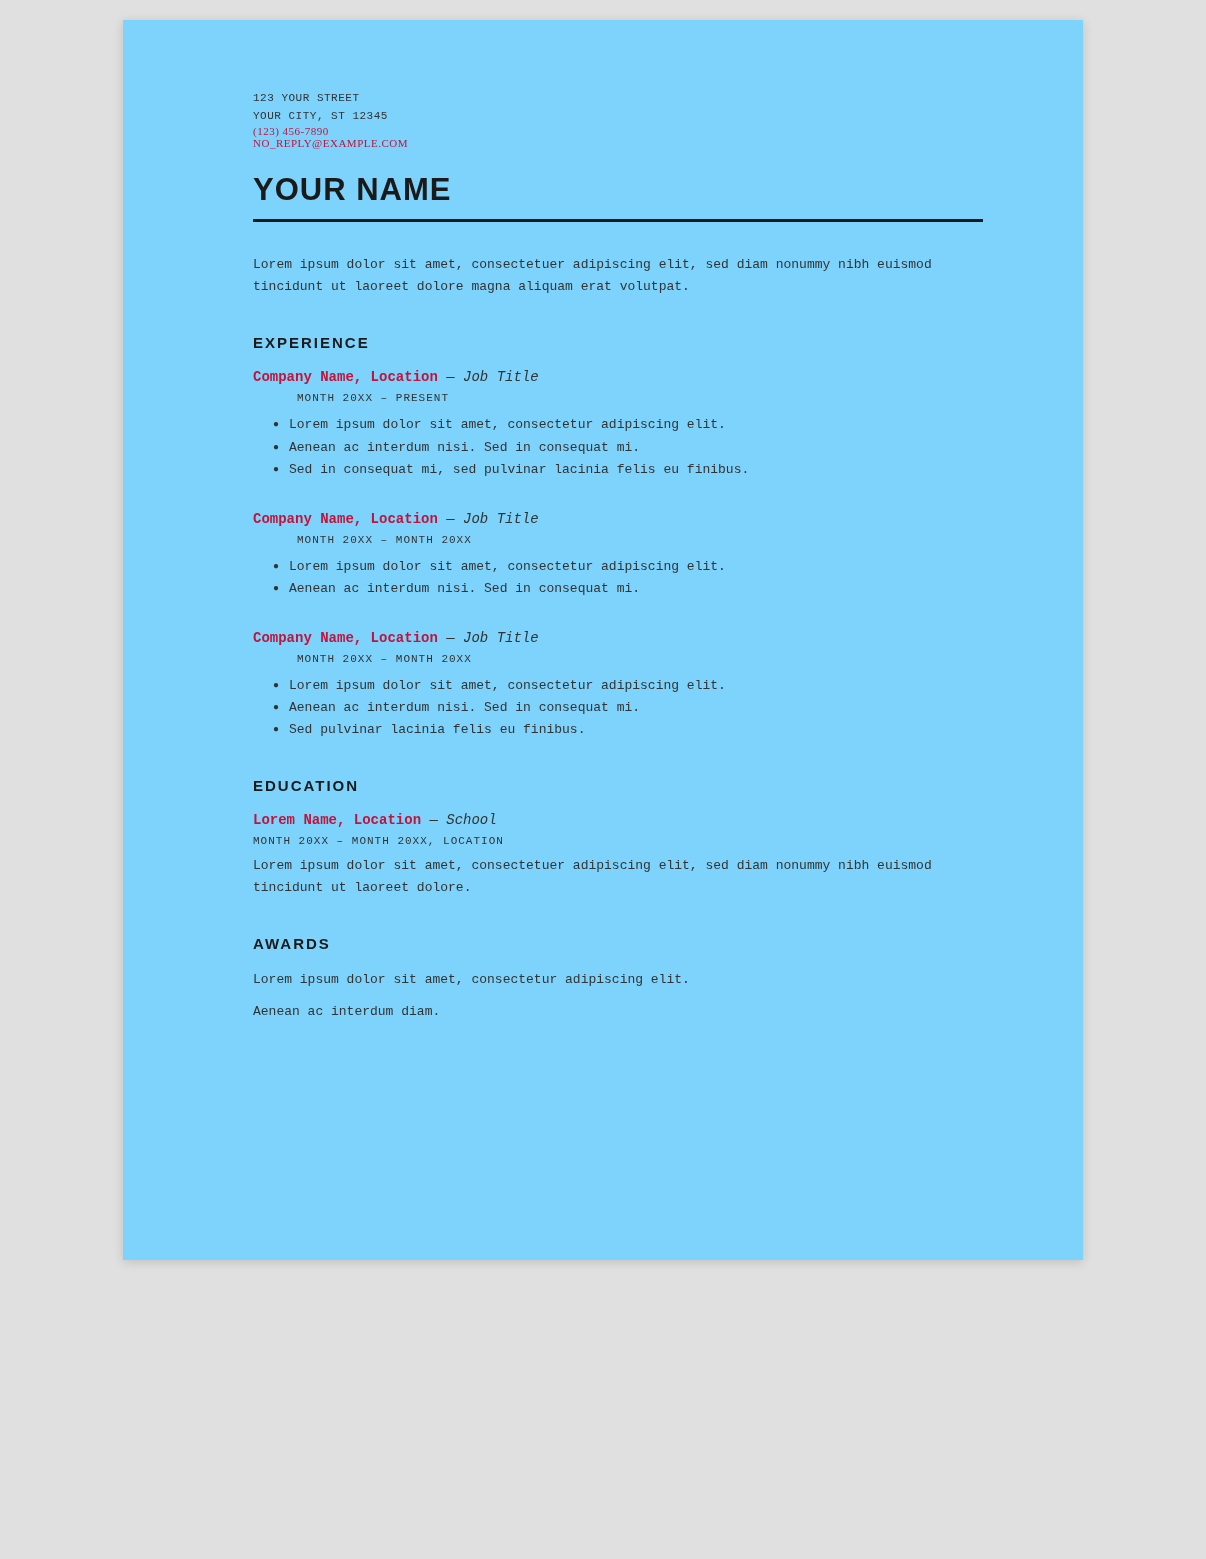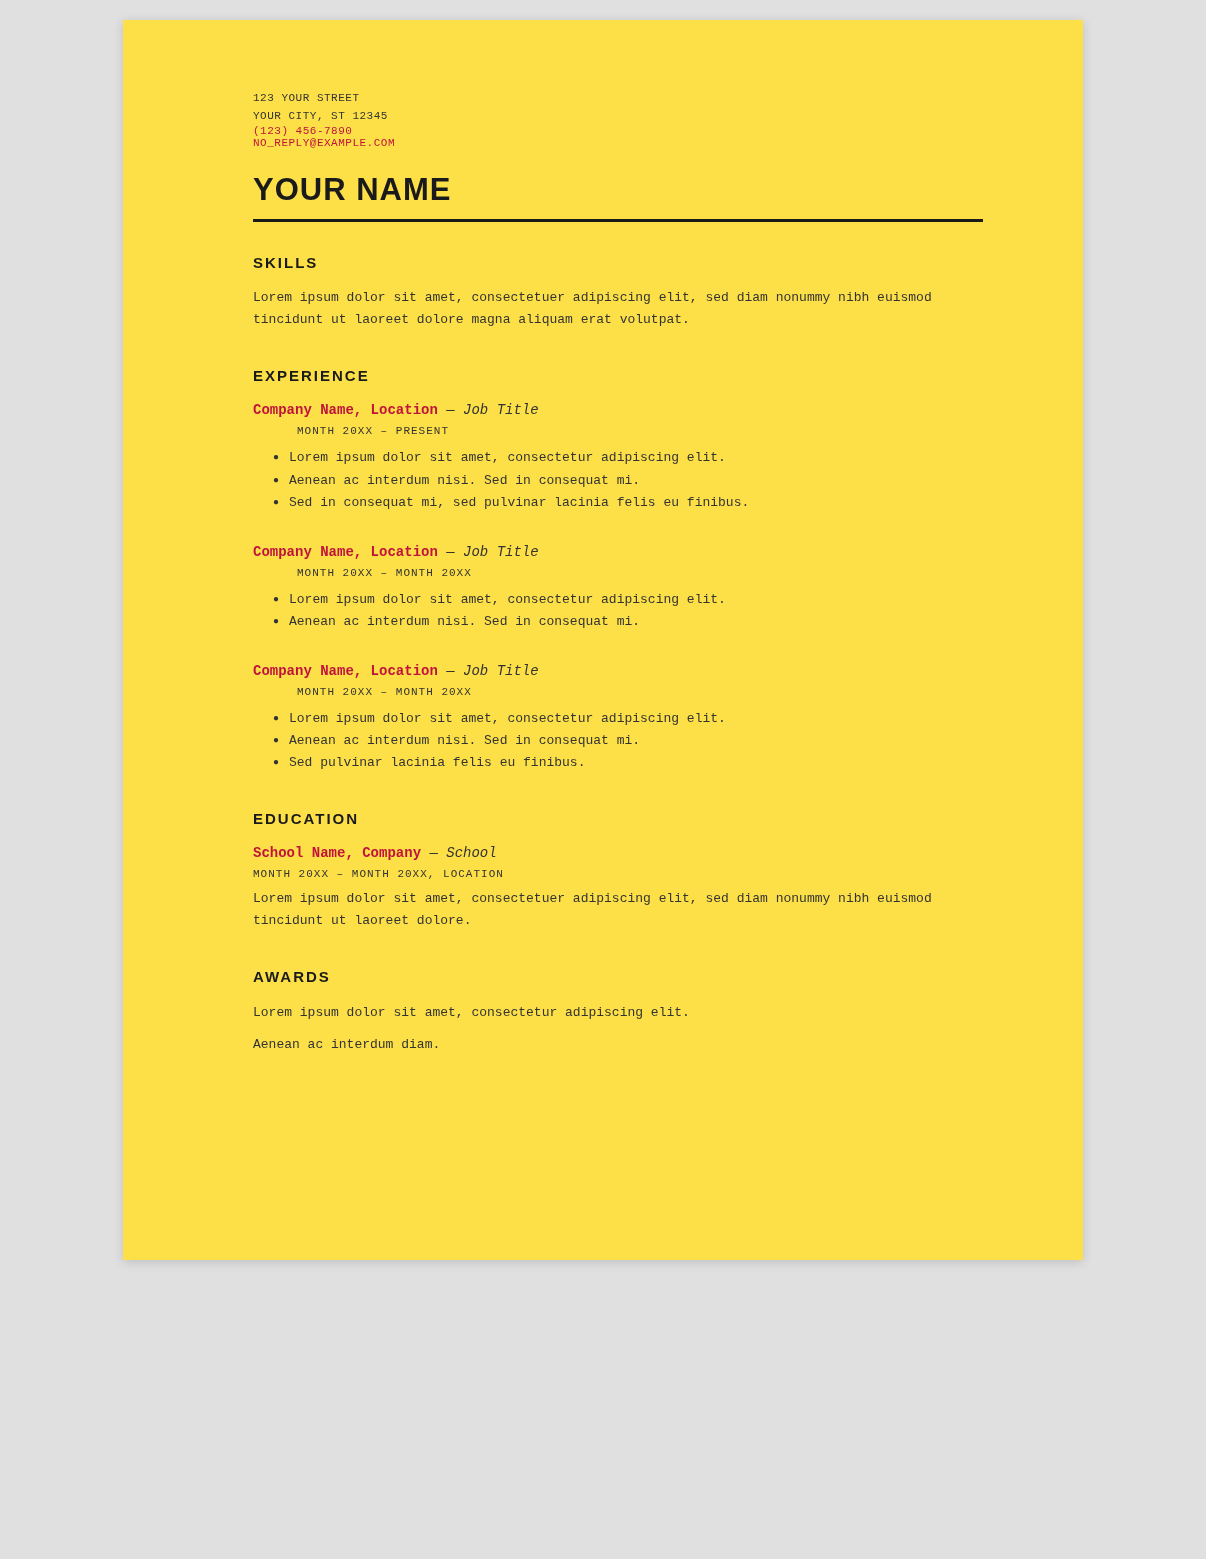--- a/index.html
+++ b/index.html
@@ -12,21 +12,21 @@
       background: #e0e0e0;
       display: flex;
       justify-content: center;
       align-items: flex-start;
       min-height: 100vh;
       padding: 20px;
       font-family: 'Courier New', Courier, monospace;
     }
 
     .page {
-      background: #fde047;
+      background: #7dd3fc;
       width: 960px;
       min-height: 1240px;
       padding: 70px 100px 80px 130px;
       box-shadow: 0 2px 10px rgba(0,0,0,0.15);
     }
 
     .contact-info {
       margin-bottom: 24px;
     }
 
@@ -35,21 +35,21 @@
       color: #333;
       letter-spacing: 0.5px;
       line-height: 1.6;
       font-family: 'Courier New', Courier, monospace;
       text-transform: uppercase;
     }
 
     .contact-link {
       color: #c0143c;
       font-size: 11px;
-      font-family: Liberation Mono, monospace;
+      font-family: Liberation Serif, serif;
       text-transform: uppercase;
       letter-spacing: 0.5px;
     }
 
     .name-section {
       margin-bottom: 4px;
     }
 
     .name-heading {
       font-size: 31px;
@@ -199,21 +199,20 @@
     <div class="contact-link">NO_REPLY@EXAMPLE.COM</div>
   </div>
 
   <div class="name-section">
     <h1 class="name-heading">YOUR NAME</h1>
   </div>
 
   <hr class="divider">
 
   <div class="section">
-    <div class="section-title">SKILLS</div>
     <p class="skills-text">Lorem ipsum dolor sit amet, consectetuer adipiscing elit, sed diam nonummy nibh euismod tincidunt ut laoreet dolore magna aliquam erat volutpat.</p>
   </div>
 
   <div class="section">
     <div class="section-title">EXPERIENCE</div>
 
     <div class="experience-entry">
       <div class="company-line">
         <span class="company-name">Company Name, Location</span><span class="job-dash"> — </span><span class="job-title">Job Title</span>
       </div>
@@ -247,21 +246,21 @@
         <li>Sed pulvinar lacinia felis eu finibus.</li>
       </ul>
     </div>
   </div>
 
   <div class="section">
     <div class="section-title">EDUCATION</div>
 
     <div class="education-entry">
       <div class="company-line">
-        <span class="company-name">School Name, Company</span><span class="job-dash"> — </span><span class="job-title">School</span>
+        <span class="company-name">Lorem Name, Location</span><span class="job-dash"> — </span><span class="job-title">School</span>
       </div>
       <div class="edu-date-line">MONTH 20XX – MONTH 20XX, LOCATION</div>
       <p class="edu-desc">Lorem ipsum dolor sit amet, consectetuer adipiscing elit, sed diam nonummy nibh euismod tincidunt ut laoreet dolore.</p>
     </div>
   </div>
 
   <div class="section">
     <div class="section-title">AWARDS</div>
     <div class="awards-line">
       <p class="awards-text">Lorem ipsum dolor sit amet, consectetur adipiscing elit.</p>

